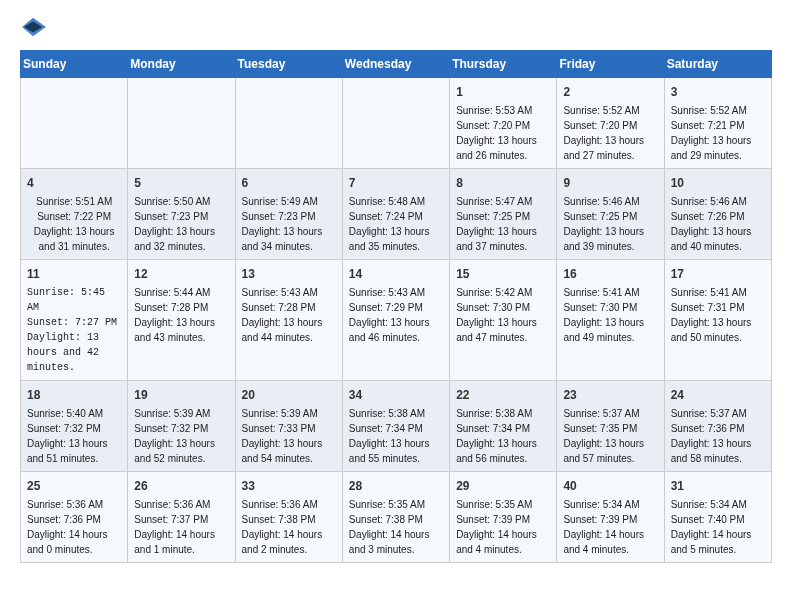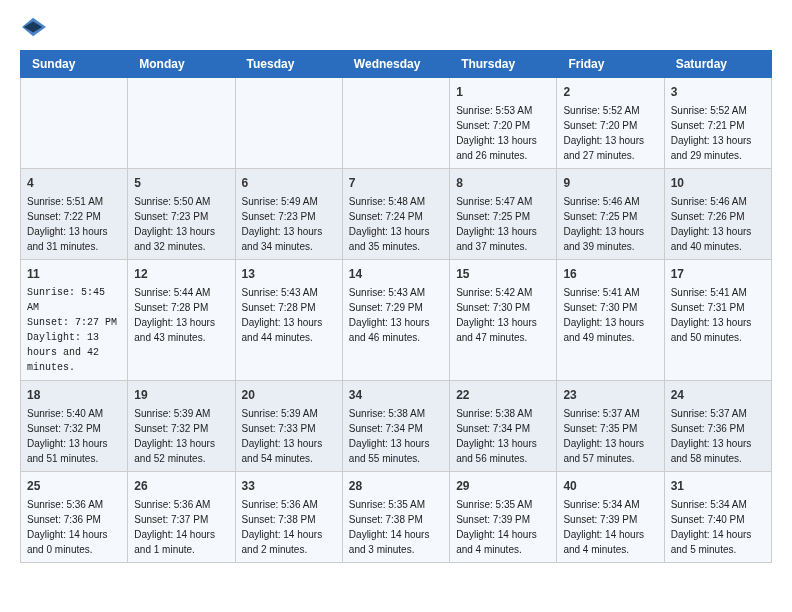--- a/index.html
+++ b/index.html
@@ -32,21 +32,21 @@
     .title-block h2 { font-size: 14px; color: #333; font-weight: normal; }
     table {
       width: 100%;
       border-collapse: collapse;
       font-size: 11px;
     }
     thead tr th {
       background: #2a6dbe;
       color: #fff;
       text-align: left;
-      padding: 6px 11px;
+      padding: 6px 2px;
       font-size: 12px;
       font-weight: bold;
       border: 1px solid #2a6dbe;
     }
     tbody tr td {
       vertical-align: top;
       padding: 5px 6px;
       border: 1px solid #ccc;
       min-height: 80px;
       height: 88px;
@@ -114,21 +114,21 @@
         <td>
           <span class="day-num">3</span>
           <div class="cell-content" style="white-space: pre-line;">Sunrise: 5:52 AM
 Sunset: 7:21 PM
 Daylight: 13 hours and 29 minutes.</div>
         </td>
       </tr>
       <tr>
         <td>
           <span class="day-num">4</span>
-          <div class="cell-content" style="white-space: pre-line;">Sunrise: 5:51 AM
+          <div class="cell-content" style="white-space: pre-line; text-align: center;">Sunrise: 5:51 AM
 Sunset: 7:22 PM
 Daylight: 13 hours and 31 minutes.</div>
         </td>
         <td>
           <span class="day-num">5</span>
           <div class="cell-content" style="white-space: pre-line;">Sunrise: 5:50 AM
 Sunset: 7:23 PM
 Daylight: 13 hours and 32 minutes.</div>
         </td>
         <td>

